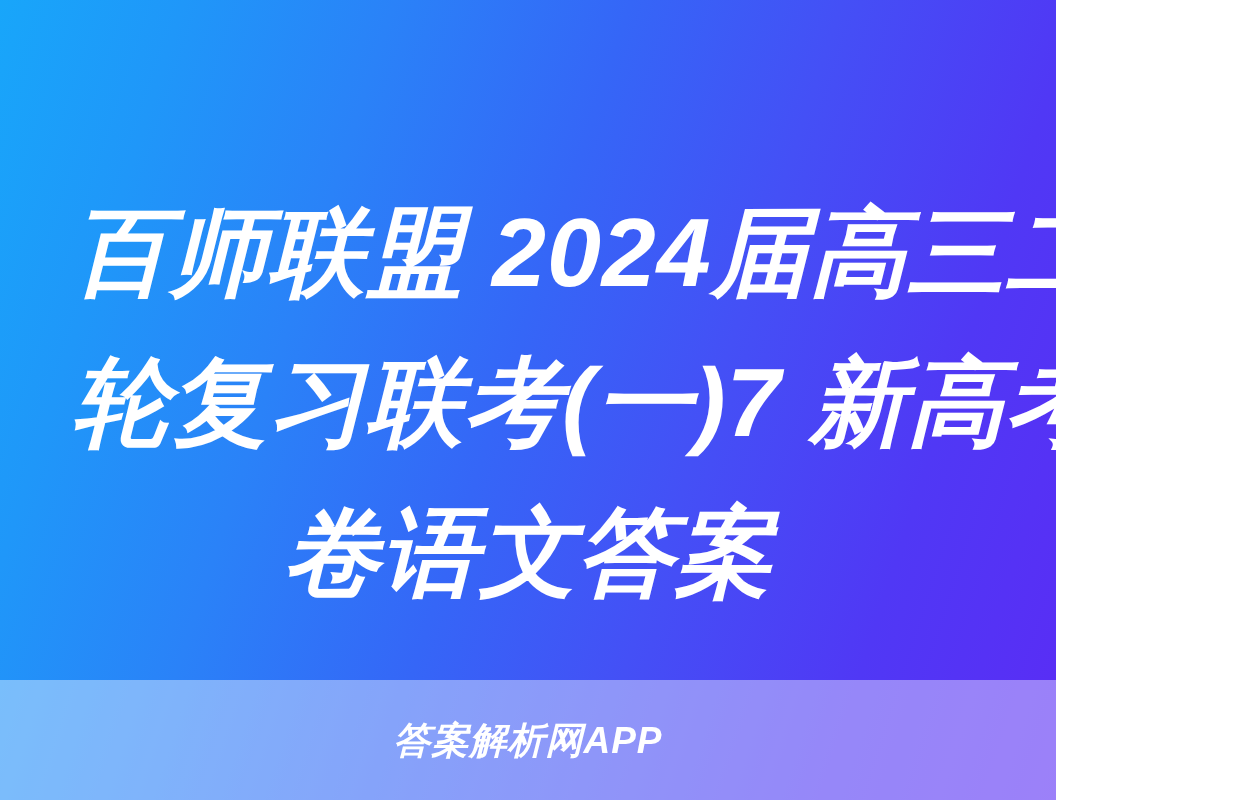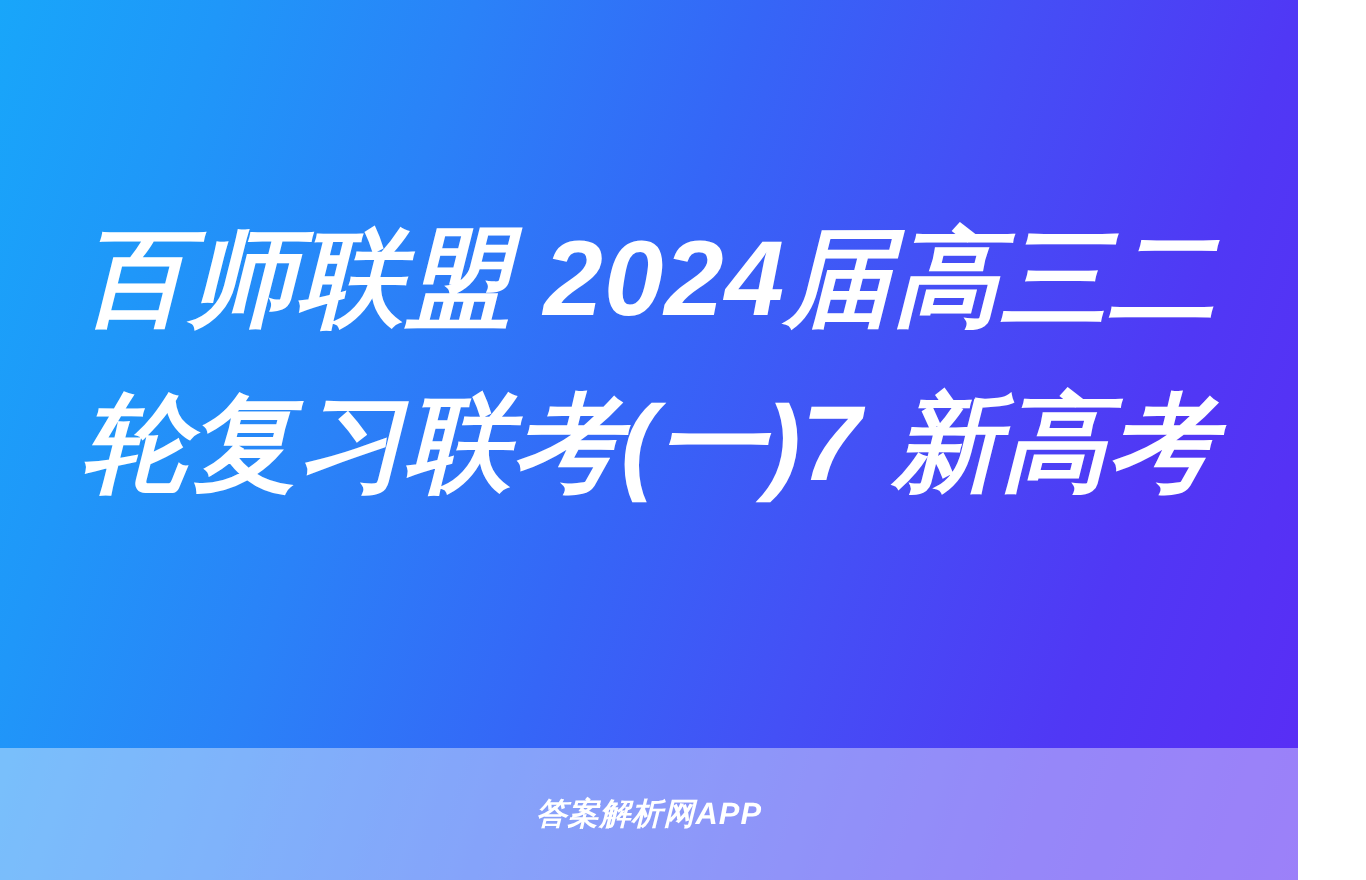--- a/index.html
+++ b/index.html
@@ -8,21 +8,21 @@
   }
   body {
     width: 1242px;
     height: 800px;
     overflow: hidden;
     font-family: "Liberation Sans", "DejaVu Sans", sans-serif;
   }
 
   .poster {
     position: relative;
-    width: 1180px;
+    width: 1056px;
     height: 800px;
     overflow: hidden;
     
     background: linear-gradient(108deg,
         #18a6fa 0%,
         #1f97f9 14%,
         #2a82f8 30%,
         #3566f7 48%,
         #4450f6 64%,
         #5038f5 82%,
@@ -61,33 +61,34 @@
     height: 120px;
     background: rgba(255, 255, 255, 0.40);
     display: flex;
     align-items: center;
     justify-content: center;
   }
   .footer-text {
     color: #ffffff;
     font-weight: 700;
     font-style: italic;
-    font-size: 28px;
+    font-size: 37px;
     line-height: 1;
     letter-spacing: 1px;
     white-space: nowrap;
   }
 </style>
 </head>
 <body>
 
 <div class="poster">
 
   <div class="headline">
     <span class="line">百师联盟 2024届高三二</span>
     <span class="line">轮复习联考(一)7 新高考</span>
+    <span class="line">卷语文答案</span>
   </div>
 
   <div class="footer-band">
     <span class="footer-text">答案解析网APP</span>
   </div>
 
 </div>
 
 </body></html>

